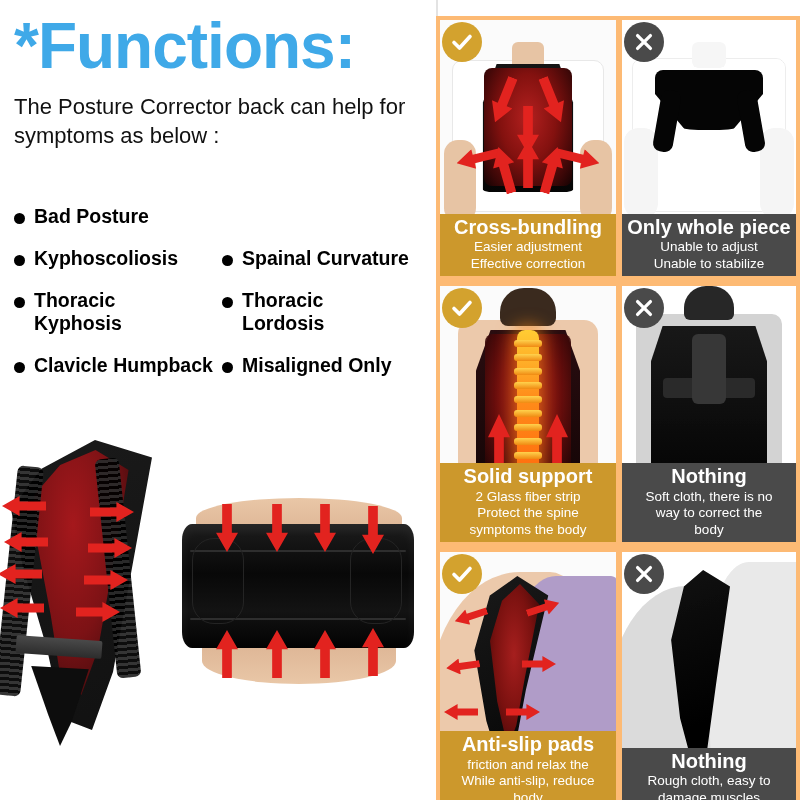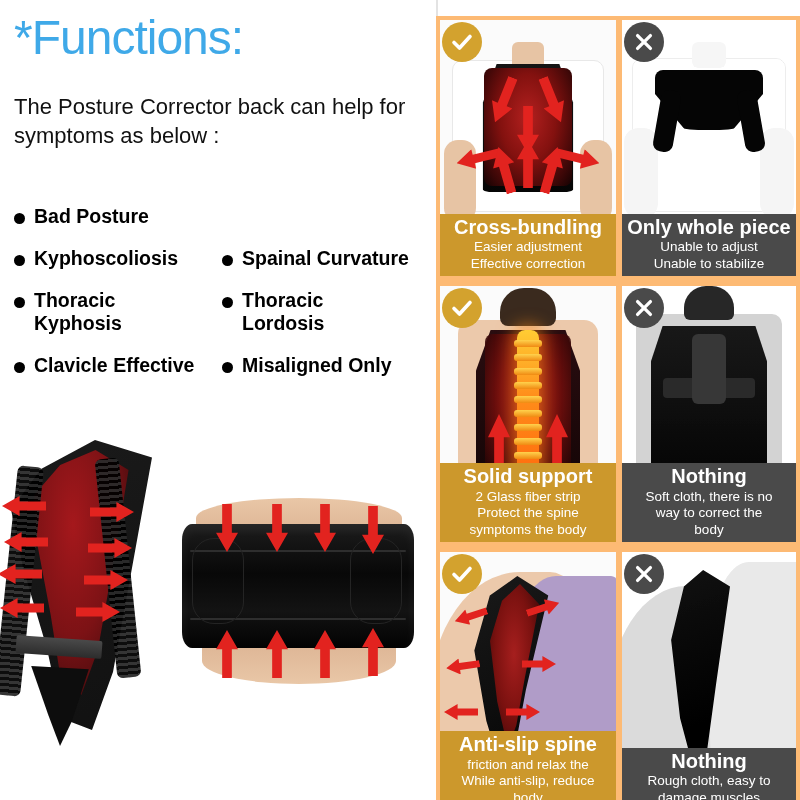--- a/index.html
+++ b/index.html
@@ -10,21 +10,21 @@
     overflow:hidden;
     position:relative;
   }
   .page{position:relative;width:800px;height:800px;background:#fff;}
 
   
   .left-col{position:absolute;left:0;top:0;width:436px;height:800px;background:#fff;}
 
   .heading{
     position:absolute;left:14px;top:14px;
-    font-size:48px;font-weight:normal;
+    font-size:64px;font-weight:bold;
     letter-spacing:-1px;
     line-height:1;
     white-space:nowrap;
   }
   .intro{
     position:absolute;left:14px;top:92px;width:412px;
     font-size:22px;color:#111;line-height:1.32;
   }
 
   .bullets{position:absolute;left:14px;top:205px;width:420px;}
@@ -221,21 +221,21 @@
           <span class="btxt" style="max-width:150px;display:inline-block;">Thoracic Kyphosis</span>
         </div>
         <div class="bcell c2">
           <span class="dot"></span>
           <span class="btxt" style="max-width:110px;display:inline-block;">Thoracic Lordosis</span>
         </div>
       </div>
       <div class="brow">
         <div class="bcell c1">
           <span class="dot"></span>
-          <span class="btxt">Clavicle Effective</span>
+          <span class="btxt">Clavicle Humpback</span>
         </div>
         <div class="bcell c2">
           <span class="dot"></span>
           <span class="btxt">Misaligned Only</span>
         </div>
       </div>
     </div>
 
     <div class="products">
 
@@ -424,21 +424,21 @@
             <div class="arrowR" style="left: 82px; top: 104px; width: 34px; height: 16px; background: rgb(226, 35, 31);"></div>
             <div class="arrowR" style="left: 66px; top: 152px; width: 34px; height: 16px; background: rgb(226, 35, 31);"></div>
           </div>
         </div>
         <div class="badge ok">
           <svg width="24" height="24" viewBox="0 0 24 24">
             <path d="M4 12.5 L9.5 18 L20 6.5" fill="none" stroke="#fff" stroke-width="3.6" stroke-linecap="round" stroke-linejoin="round"></path>
           </svg>
         </div>
         <div class="caption ok" style="background: rgb(204, 152, 44);">
-          <div class="cap-title">Anti-slip spine</div>
+          <div class="cap-title">Anti-slip pads</div>
           <div class="cap-sub">friction and relax the</div>
           <div class="cap-sub">While anti-slip, reduce</div>
           <div class="cap-sub">body</div>
         </div>
       </div>
 
       <div class="cell bad">
         <div class="photo gray">
           <div class="scene bg-white">
             <div class="torso" style="left:-14px;transform:none;top:34px;width:130px;height:200px;background:#d7d7d7;border-radius:60% 18% 10% 24%;"></div>

